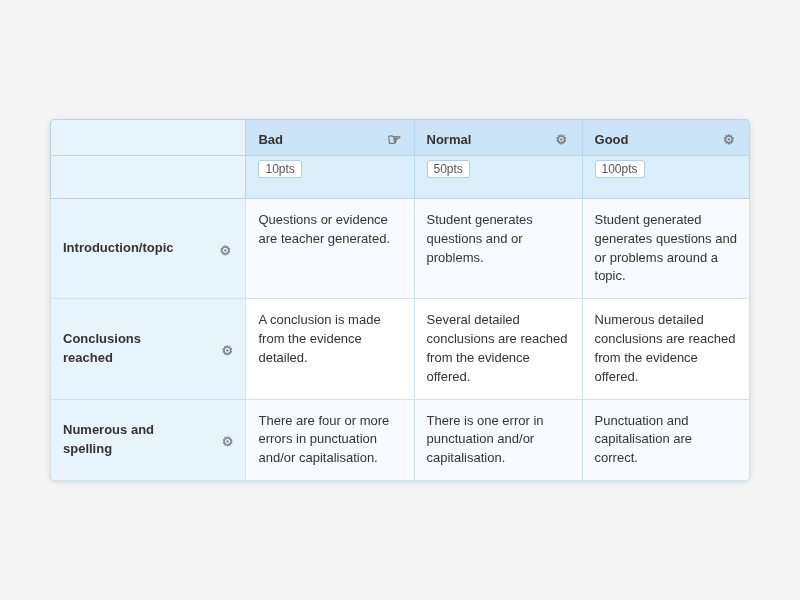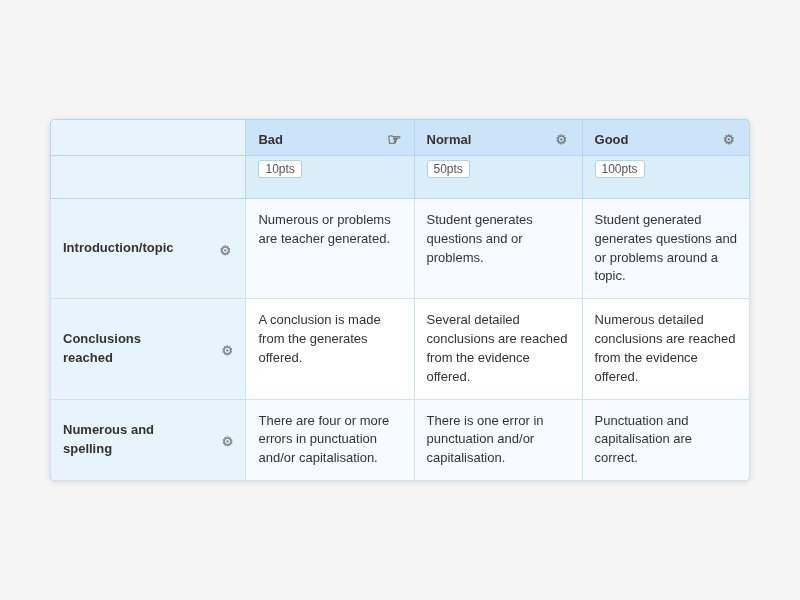--- a/index.html
+++ b/index.html
@@ -161,32 +161,32 @@
       </tr>
     </thead>
     <tbody id="table-body">
     <tr class="body-row">
           <td class="row-header-cell">
             <div class="row-header-inner">
               <span>Introduction/topic</span>
               <span class="gear-icon">⚙</span>
             </div>
           </td>
-          <td>Numerous or problems are teacher generated.</td>
+          <td>Questions or evidence are teacher generated.</td>
           <td>Student generates questions and or problems.</td>
           <td>Student generated generates questions and or problems around a topic.</td>
         </tr>
         <tr class="body-row">
           <td class="row-header-cell">
             <div class="row-header-inner">
               <span>Conclusions reached</span>
               <span class="gear-icon">⚙</span>
             </div>
           </td>
-          <td>A conclusion is made from the generates offered.</td>
+          <td>A conclusion is made from the evidence detailed.</td>
           <td>Several detailed conclusions are reached from the evidence offered.</td>
           <td>Numerous detailed conclusions are reached from the evidence offered.</td>
         </tr>
         <tr class="body-row">
           <td class="row-header-cell">
             <div class="row-header-inner">
               <span>Numerous and spelling</span>
               <span class="gear-icon">⚙</span>
             </div>
           </td>

